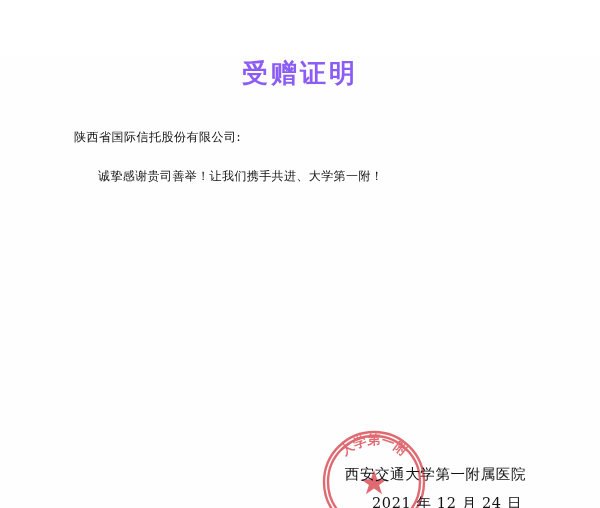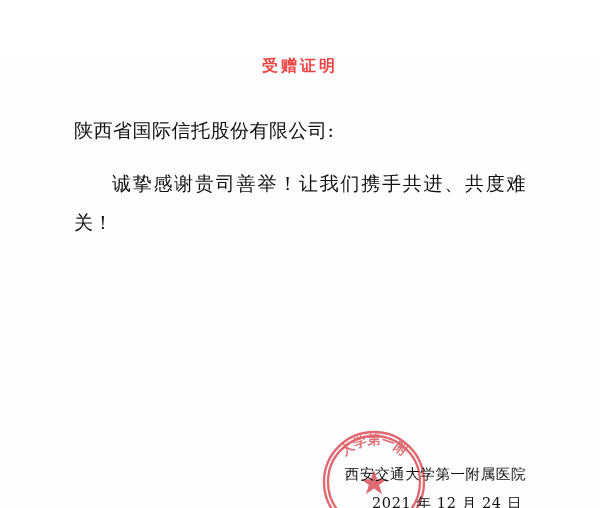--- a/index.html
+++ b/index.html
@@ -15,30 +15,30 @@
   }
   .page {
     position: relative;
     width: 600px;
     height: 508px;
     box-sizing: border-box;
     background: #fefefe;
   }
   .doc-title {
     text-align: center;
-    font-size: 16px;
+    font-size: 26px;
     font-weight: bold;
-    color: #ef4444;
+    color: #8b5cf6;
     letter-spacing: 3px;
     margin: 56px 0 0 0;
     font-family: "DejaVu Serif", "Liberation Serif", serif;
   }
   .body-block {
     margin: 34px 74px 0 74px;
-    font-size: 19px;
+    font-size: 12px;
     line-height: 2.05;
     color: #111111;
     text-align: justify;
     text-justify: inter-ideograph;
   }
   .salutation {
     margin: 0 0 6px 0;
     letter-spacing: 0.5px;
   }
   .para {
@@ -110,21 +110,21 @@
 </style>
 </head>
 <body>
 
 <div class="page">
 
   <h1 class="doc-title">受赠证明</h1>
 
   <div class="body-block">
     <p class="salutation">陕西省国际信托股份有限公司:</p>
-    <p class="para-closing">诚挚感谢贵司善举！让我们携手共进、共度难关！</p>
+    <p class="para-closing">诚挚感谢贵司善举！让我们携手共进、大学第一附！</p>
   </div>
 
   <div class="seal">
     <svg viewBox="0 0 112 112" aria-hidden="true">
       <circle class="seal-ring" cx="56" cy="56" r="50"></circle>
       <circle class="seal-ring" cx="56" cy="56" r="46" stroke-width="1"></circle>
       <polygon class="seal-star" points="56,44 59.2,53.2 69,53.2 61.1,59 64.1,68.3 56,62.6 47.9,68.3 50.9,59 43,53.2 52.8,53.2"></polygon>
       <path id="sealTopArc" d="M 16 58 A 40 40 0 0 1 96 58" fill="none"></path>
       <text class="seal-text">
         <textPath href="#sealTopArc" startOffset="50%" text-anchor="middle">大学第一附</textPath>

